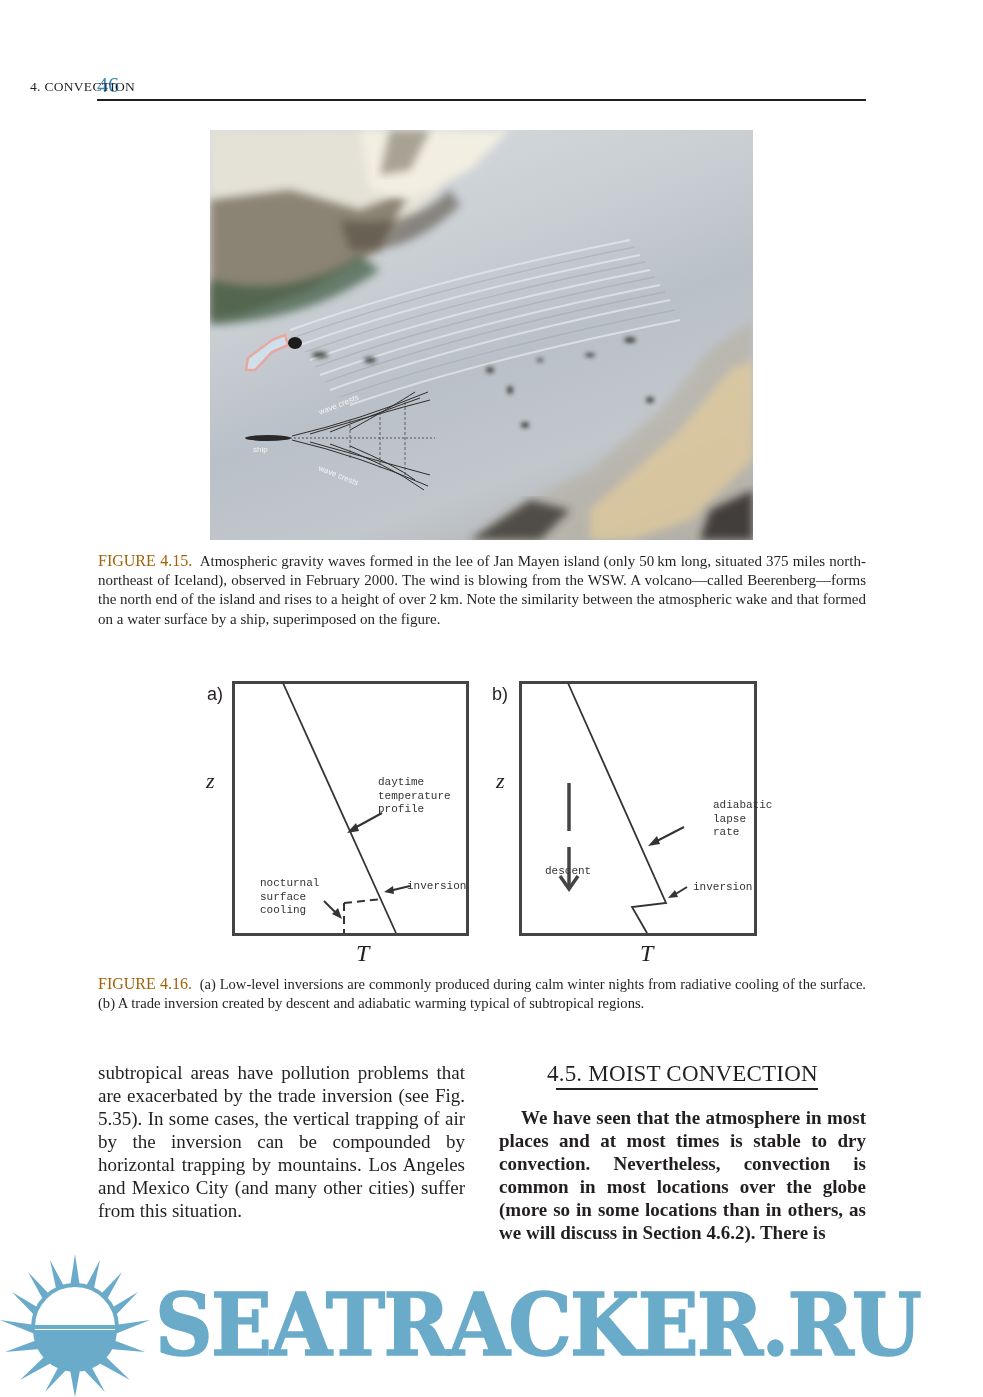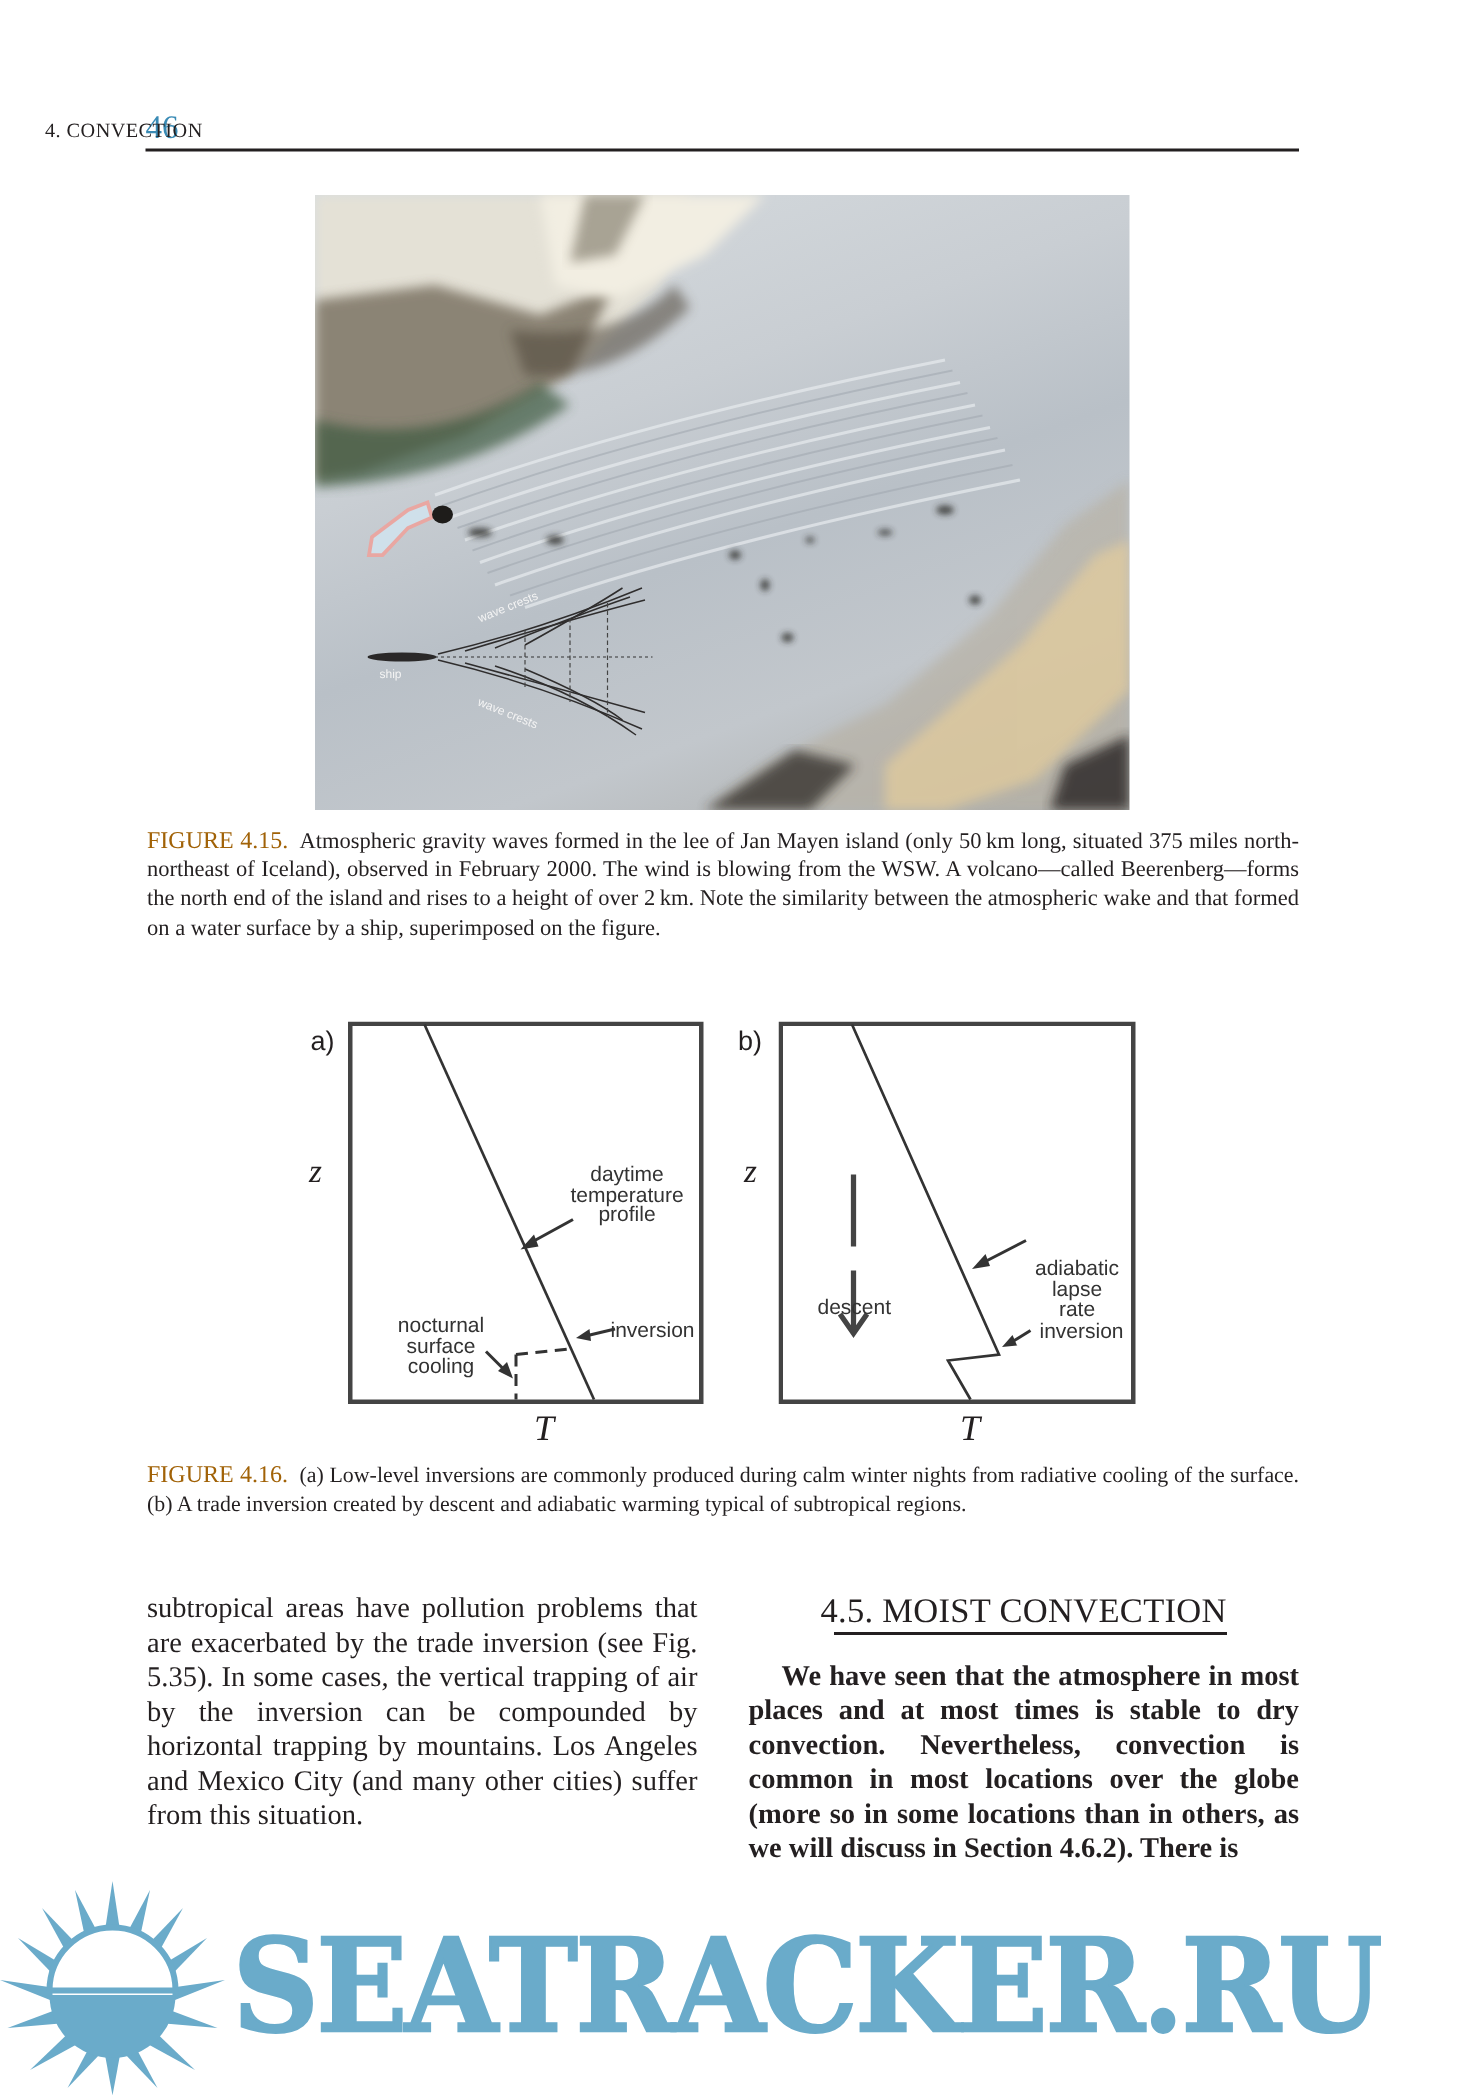--- a/index.html
+++ b/index.html
@@ -20,22 +20,22 @@
   
   .caption { font-size: 15px; line-height: 19.2px; text-align: justify; }
   .caption .fig-label { color: #a16207; font-size: 16px; }
   .cap415 { left: 98px; top: 551px; width: 768px; }
   .cap416 { left: 98px; top: 974px; width: 768px; font-size: 14.6px; }
 
   
   .panel-label { font-family: "Liberation Sans", sans-serif; font-size: 18px; }
   .axis-z { font-family: "Liberation Serif", serif; font-style: italic; font-size: 22px; }
   .axis-t { font-family: "Liberation Serif", serif; font-style: italic; font-size: 24px; }
-  .anno { font-family: Liberation Sans, sans-serif; font-size: 14px; line-height: 13.5px;
-          text-align: center; color: #333; }
+  .anno { font-family: Liberation Mono, monospace; font-size: 11px; line-height: 13.5px;
+          text-align: left; color: #333; }
 
   
   .body-col { font-size: 19px; line-height: 23px; text-align: justify; }
   .col-left { left: 98px; top: 1061px; width: 367px; }
   .col-right { left: 499px; top: 1106px; width: 367px; font-weight: bold; }
   .section-head { left: 547px; top: 1061px; font-size: 23px; letter-spacing: 0.2px; }
   .section-rule { left: 556px; top: 1088px; width: 262px; height: 1.5px; background: #231f20; }
   .indent { display: inline-block; width: 22px; }
 
   
@@ -170,21 +170,21 @@
     <line x1="50" y1="102" x2="50" y2="150" stroke="#444" stroke-width="3.5"></line>
     <line x1="50" y1="166" x2="50" y2="206" stroke="#444" stroke-width="3.5"></line>
     <polyline points="41,195 50,208 59,195" stroke="#444" stroke-width="3.5" fill="none"></polyline>
 
     <line x1="165" y1="146" x2="134" y2="162" stroke="#333" stroke-width="2"></line>
     <polygon points="129,165 138,155 141,163" fill="#333"></polygon>
     <line x1="168" y1="206" x2="155" y2="214" stroke="#333" stroke-width="2"></line>
     <polygon points="149,217 156,209 159,216" fill="#333"></polygon>
   </svg>
   <div class="abs anno" style="left:545px;top:865px;width:48px;">descent</div>
-  <div class="abs anno" style="left:688px;top:799px;width:60px;margin-top:40px;">
+  <div class="abs anno" style="left:713px;top:799px;width:60px;">
     <div>adiabatic</div>
     <div>lapse rate</div>
   </div>
   <div class="abs anno" style="left:693px;top:881px;">inversion</div>
 </div>
 
 <div class="abs caption cap416">
   <span class="fig-label">FIGURE 4.16.</span>&nbsp;
   <span>(a) Low-level inversions are commonly produced during calm winter nights from radiative cooling of the surface. (b) A trade inversion created by descent and adiabatic warming typical of subtropical regions.</span>
 </div>

